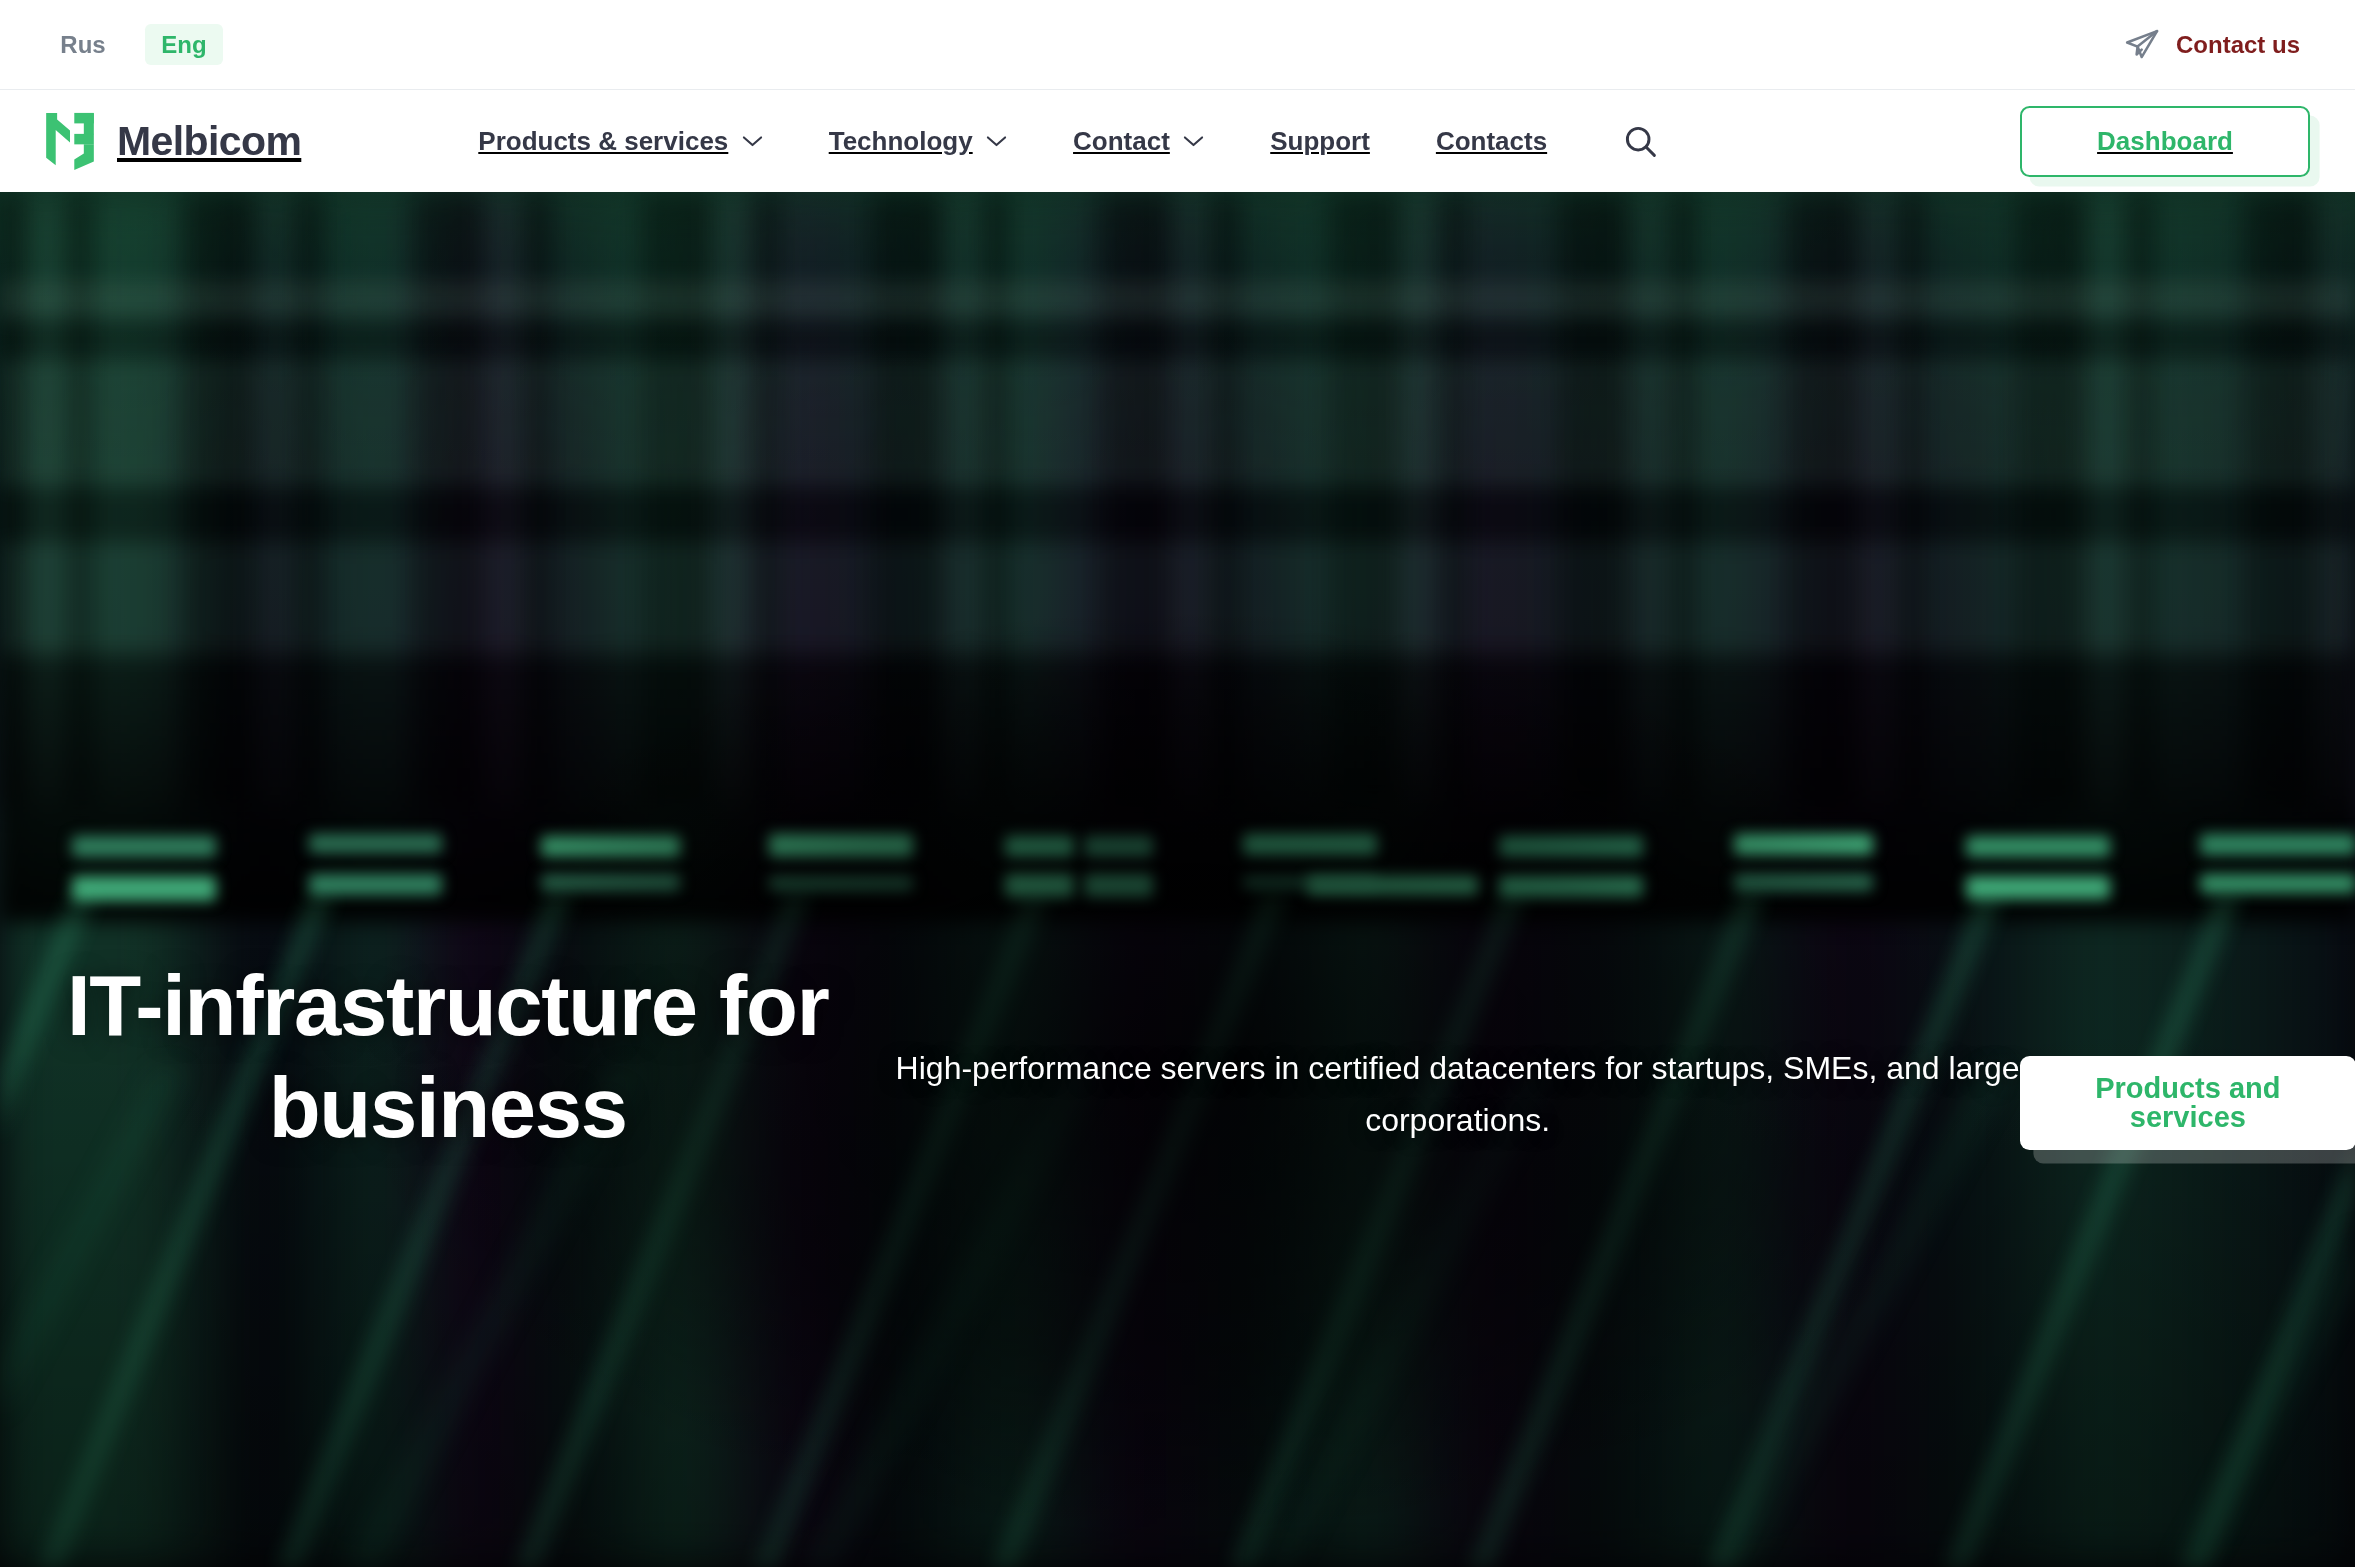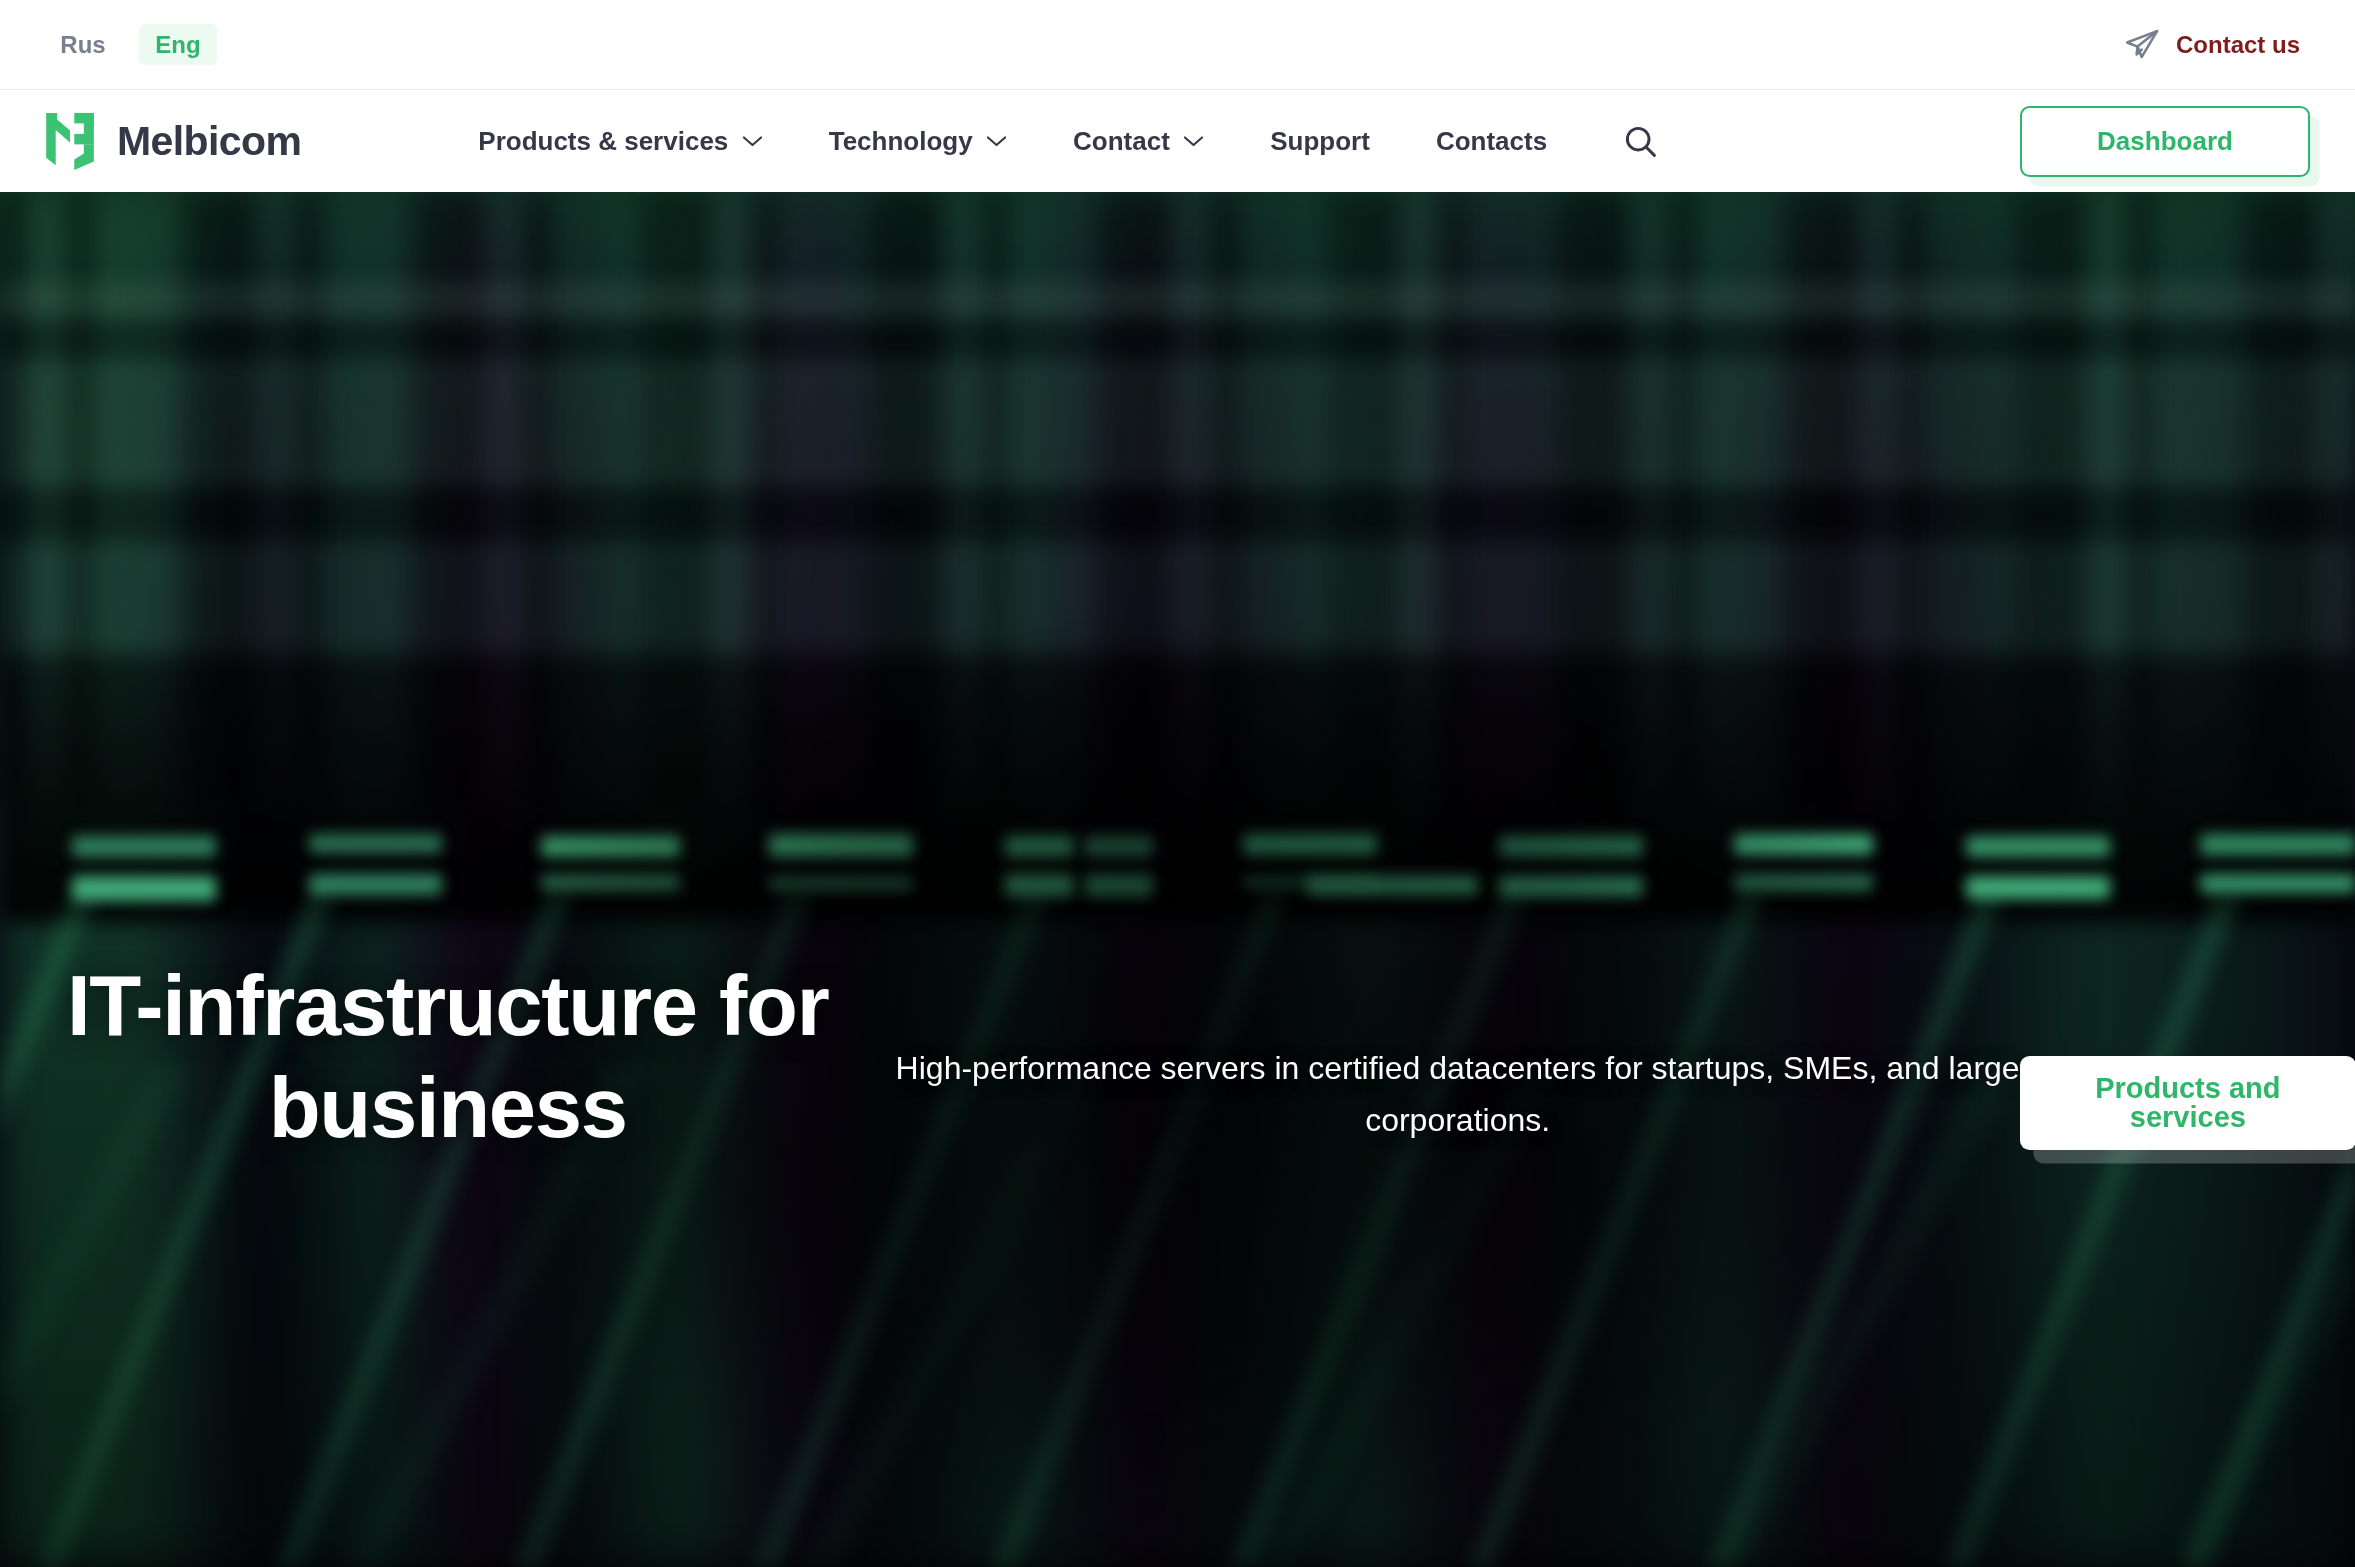--- a/index.html
+++ b/index.html
@@ -13,21 +13,21 @@
   
   .topbar{
     height:90px;
     background:#fff;
     border-bottom:1px solid #e9ecef;
     display:flex;
     align-items:center;
     padding:0 56px 0 44px;
     position:relative;
   }
-  .lang-group{ display:flex; align-items:center; gap:17px; }
+  .lang-group{ display:flex; align-items:center; gap:23px; }
   .lang{
     font-size:24px;
     font-weight:700;
     color:#77808c;
     padding:8.6px 16.3px;
     border-radius:5.8px;
     line-height:1;
     cursor:pointer;
   }
   .lang.active{ color:#2eb66a; background:#ecfaf1; }
@@ -49,20 +49,21 @@
 
   
   .mainnav{
     height:102px;
     background:#fff;
     display:flex;
     align-items:center;
     padding:0 25px 0 44px;
     position:relative;
     z-index:5;
+    text-decoration:underline;
   }
   .brand{ display:flex; align-items:center; gap:21px; cursor:pointer; }
   .brand-mark{ width:52px; height:61px; display:block; }
   .brand-name{
     font-size:41px;
     font-weight:700;
     color:#353847;
     letter-spacing:-0.6px;
     line-height:1;
   }

